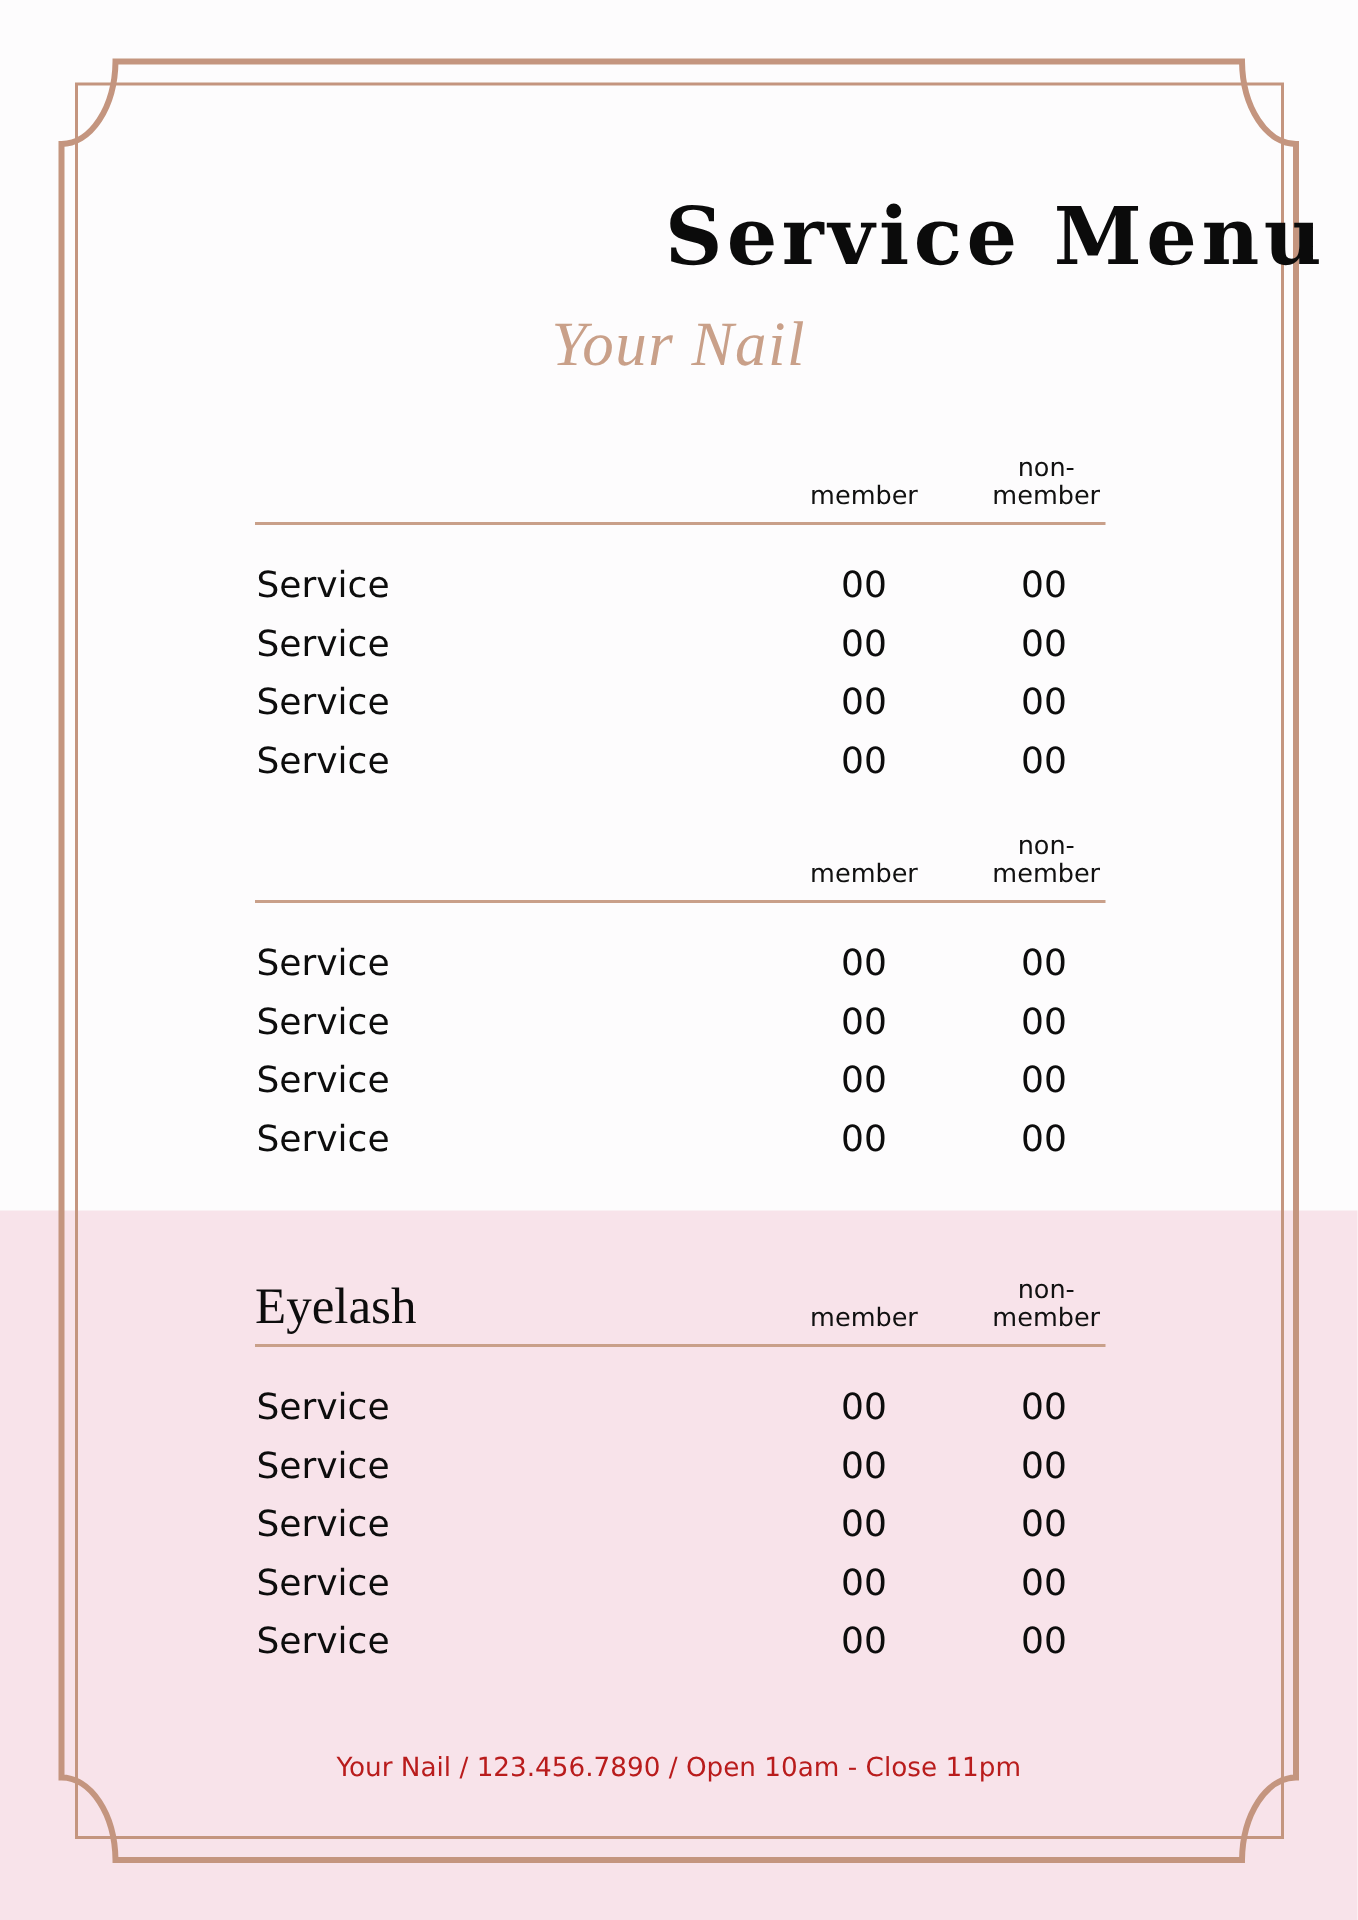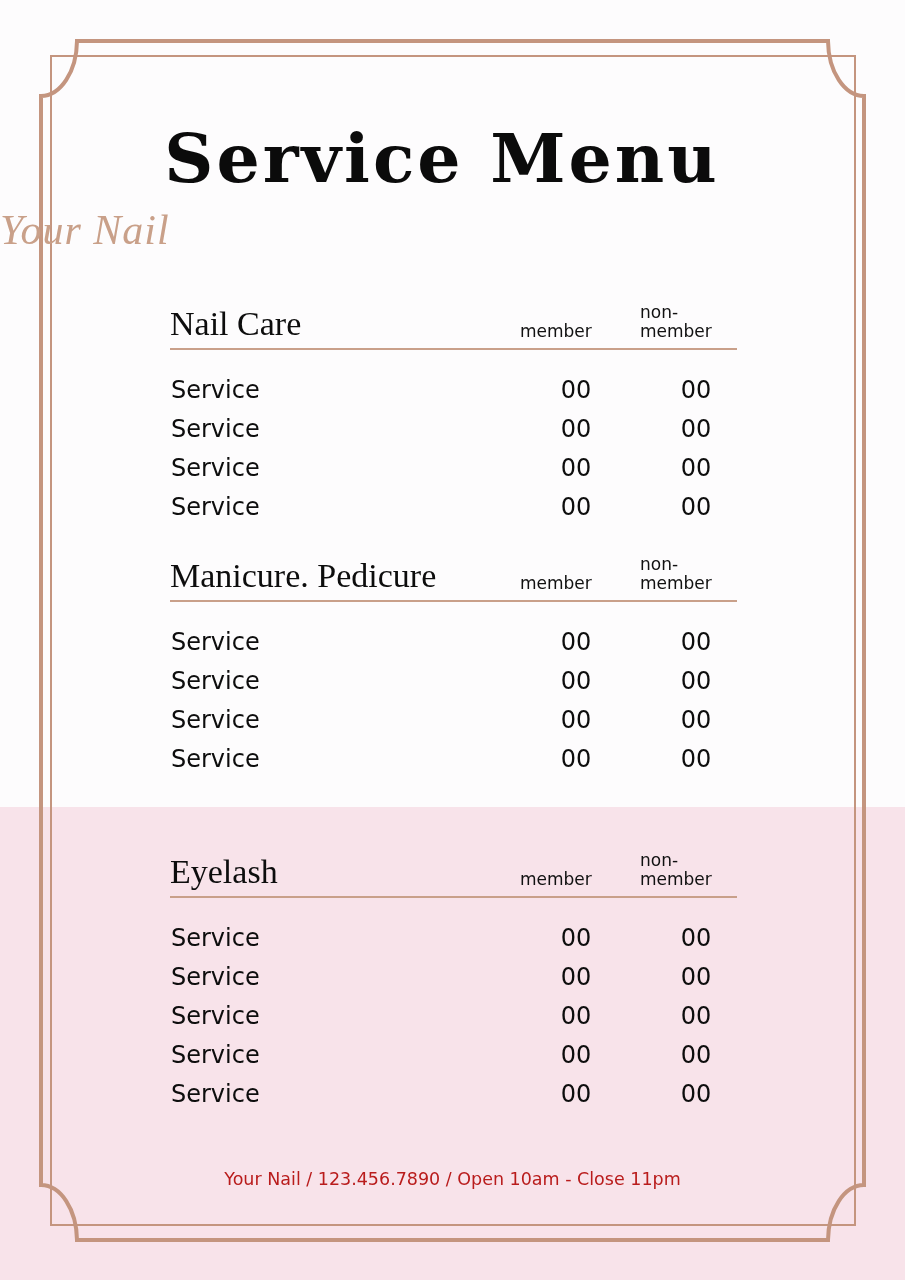--- a/index.html
+++ b/index.html
@@ -8,39 +8,39 @@
     background: #fdfcfd;
     font-family: "DejaVu Sans", "Liberation Sans", sans-serif;
   }
   .pink-band {
     position: absolute; left: 0; top: 807px; width: 905px; height: 473px;
     background: #f8e3ea;
   }
   svg.frame { position: absolute; left: 0; top: 0; }
   .title {
     position: absolute; left: 0; width: 884px; top: 118px;
-    text-align: center; font-family: "DejaVu Serif", "Liberation Serif", serif;
-    font-weight: bold; font-size: 68px; letter-spacing: 3px; color: #0b0b0b;
+    text-align: right; font-family: "DejaVu Serif", "Liberation Serif", serif;
+    font-weight: bold; font-size: 53px; letter-spacing: 3px; color: #0b0b0b;
     line-height: 80px;
   }
   .subtitle {
     position: absolute; left: 0; width: 905px; top: 200px;
-    text-align: left; font-family: "Liberation Serif", "DejaVu Serif", serif;
+    text-align: center; font-family: "Liberation Serif", "DejaVu Serif", serif;
     font-style: italic; font-size: 42px; color: #c9a089; line-height: 60px;
     letter-spacing: 1px;
   }
   .section { position: absolute; left: 170px; width: 567px; }
   .sec-head { position: relative; height: 52px; border-bottom: 2px solid #c9a08a; }
   .sec-title {
     position: absolute; left: 0; bottom: 4px;
     font-family: "Liberation Serif", "DejaVu Serif", serif;
     font-size: 34px; color: #0d0d0d; line-height: 40px; white-space: nowrap;
   }
   .col-head {
-    position: absolute; bottom: 7px; font-size: 17px; color: #111; text-align: left;
+    position: absolute; bottom: 7px; font-size: 17px; color: #111; text-align: center;
     line-height: 19px;
   }
   .col-member { left: 350px; width: 112px; }
   .col-non { left: 470px; width: 115px; }
   .rows { margin-top: 21px; }
   .row { position: relative; height: 39px; font-size: 24px; color: #0d0d0d; }
   .row .svc { position: absolute; left: 1px; top: 5px; }
   .row .p1 { position: absolute; left: 380px; width: 52px; top: 5px; text-align: center; }
   .row .p2 { position: absolute; left: 500px; width: 52px; top: 5px; text-align: center; }
   .footer {
@@ -65,21 +65,20 @@
            A 36 56 0 0 0 41 1185
            L 41 96
            A 36 56 0 0 0 77 41 Z" fill="none" stroke="#c4957f" stroke-width="4"></path>
 </svg>
 
 <div class="title">Service Menu</div>
 <div class="subtitle">Your Nail</div>
 
 <div class="section" style="top:296px;">
   <div class="sec-head">
-    <div class="sec-title">Nail Care</div>
     <div class="col-head col-member">member</div>
     <div class="col-head col-non">
       <div>non-</div>
       <div>member</div>
     </div>
   </div>
   <div class="rows">
     <div class="row">
         <span class="svc">Service</span>
         <span class="p1">00</span>
@@ -98,21 +97,20 @@
     <div class="row">
         <span class="svc">Service</span>
         <span class="p1">00</span>
         <span class="p2">00</span>
       </div>
   </div>
 </div>
 
 <div class="section" style="top:548px;">
   <div class="sec-head">
-    <div class="sec-title">Manicure. Pedicure</div>
     <div class="col-head col-member">member</div>
     <div class="col-head col-non">
       <div>non-</div>
       <div>member</div>
     </div>
   </div>
   <div class="rows">
     <div class="row">
         <span class="svc">Service</span>
         <span class="p1">00</span>

